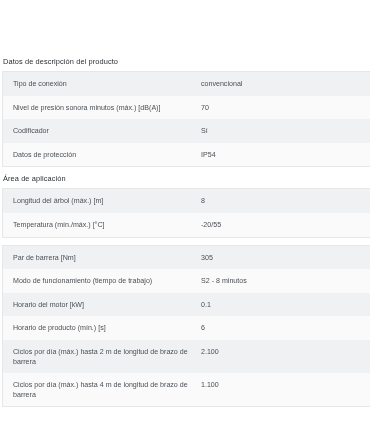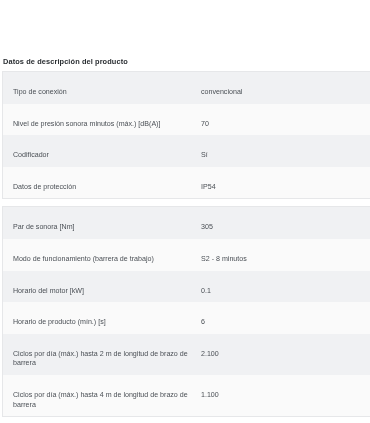--- a/index.html
+++ b/index.html
@@ -23,21 +23,21 @@
   }
 
   
   .top-spacer {
     height: 57px;
   }
 
   
   .section-heading {
     font-size: 7.4px;
-    font-weight: bold;
+    font-weight: normal;
     color: #2b2f33;
     letter-spacing: 0.1px;
     padding: 0 0 4px 3px;
     line-height: 10px;
     white-space: nowrap;
   }
   .section-block + .section-block {
     margin-top: 7px;
   }
 
@@ -52,21 +52,21 @@
   .spec-table tr.spec-row:nth-child(odd) {
     background: #f0f1f3;
   }
   .spec-table tr.spec-row:nth-child(even) {
     background: #fafafa;
   }
   .spec-table td {
     font-size: 7.1px;
     line-height: 9.6px;
     color: #4a4f55;
-    padding: 16px 4px 6px 10px;
+    padding: 8px 4px 6px 10px;
     vertical-align: top;
     border: none;
   }
   .spec-table td.spec-label {
     width: 180px;
   }
   .spec-table td.spec-value {
     width: 173px;
     padding-left: 4px;
   }
@@ -94,28 +94,43 @@
               <td class="spec-value">Sí</td>
             </tr>
             <tr class="spec-row">
               <td class="spec-label">Datos de protección</td>
               <td class="spec-value">IP54</td>
             </tr>
           </tbody>
         </table>
       </div>
       <div class="section-block">
+        <div class="section-heading">Área de aplicación</div>
         <table class="spec-table">
           <tbody>
             <tr class="spec-row">
-              <td class="spec-label">Par de sonora [Nm]</td>
+              <td class="spec-label">Longitud del árbol (máx.) [m]</td>
+              <td class="spec-value">8</td>
+            </tr>
+            <tr class="spec-row">
+              <td class="spec-label">Temperatura (mín./máx.) [°C]</td>
+              <td class="spec-value">-20/55</td>
+            </tr>
+          </tbody>
+        </table>
+      </div>
+      <div class="section-block">
+        <table class="spec-table">
+          <tbody>
+            <tr class="spec-row">
+              <td class="spec-label">Par de barrera [Nm]</td>
               <td class="spec-value">305</td>
             </tr>
             <tr class="spec-row">
-              <td class="spec-label">Modo de funcionamiento (barrera de trabajo)</td>
+              <td class="spec-label">Modo de funcionamiento (tiempo de trabajo)</td>
               <td class="spec-value">S2 - 8 minutos</td>
             </tr>
             <tr class="spec-row">
               <td class="spec-label">Horario del motor [kW]</td>
               <td class="spec-value">0.1</td>
             </tr>
             <tr class="spec-row">
               <td class="spec-label">Horario de producto (mín.) [s]</td>
               <td class="spec-value">6</td>
             </tr>

